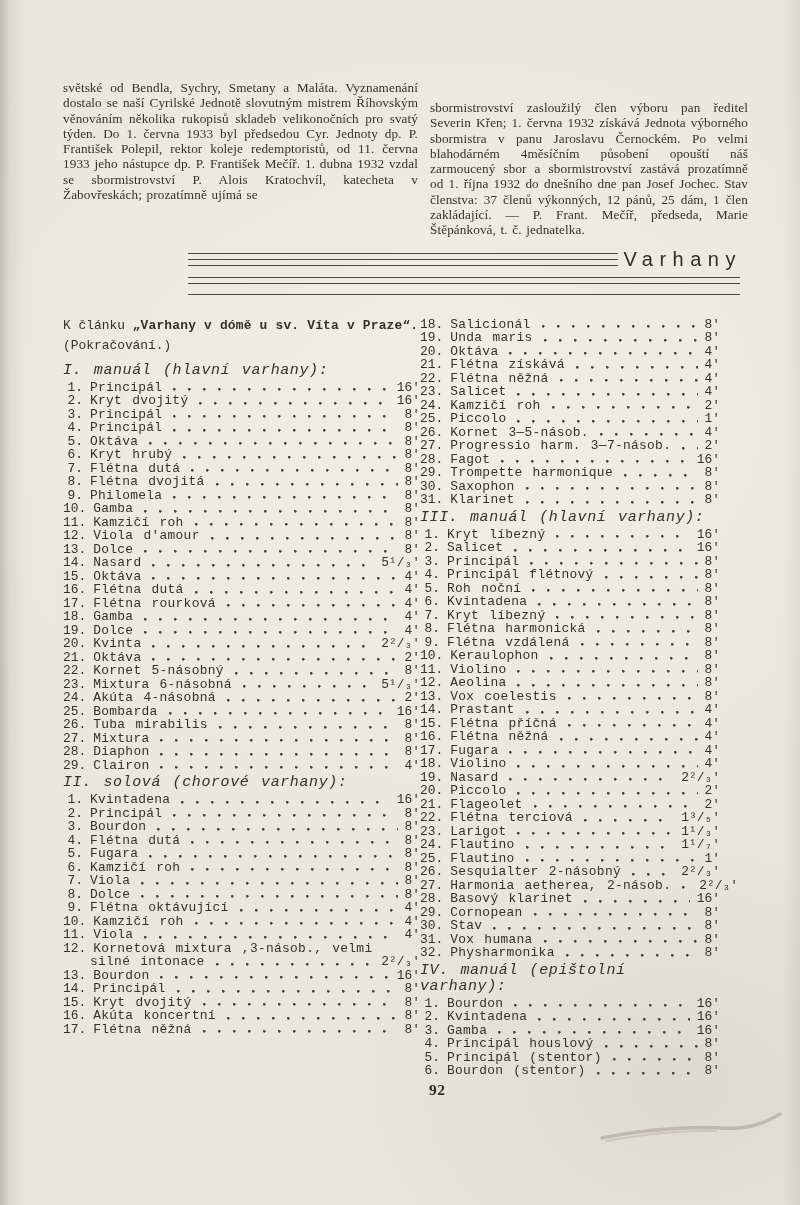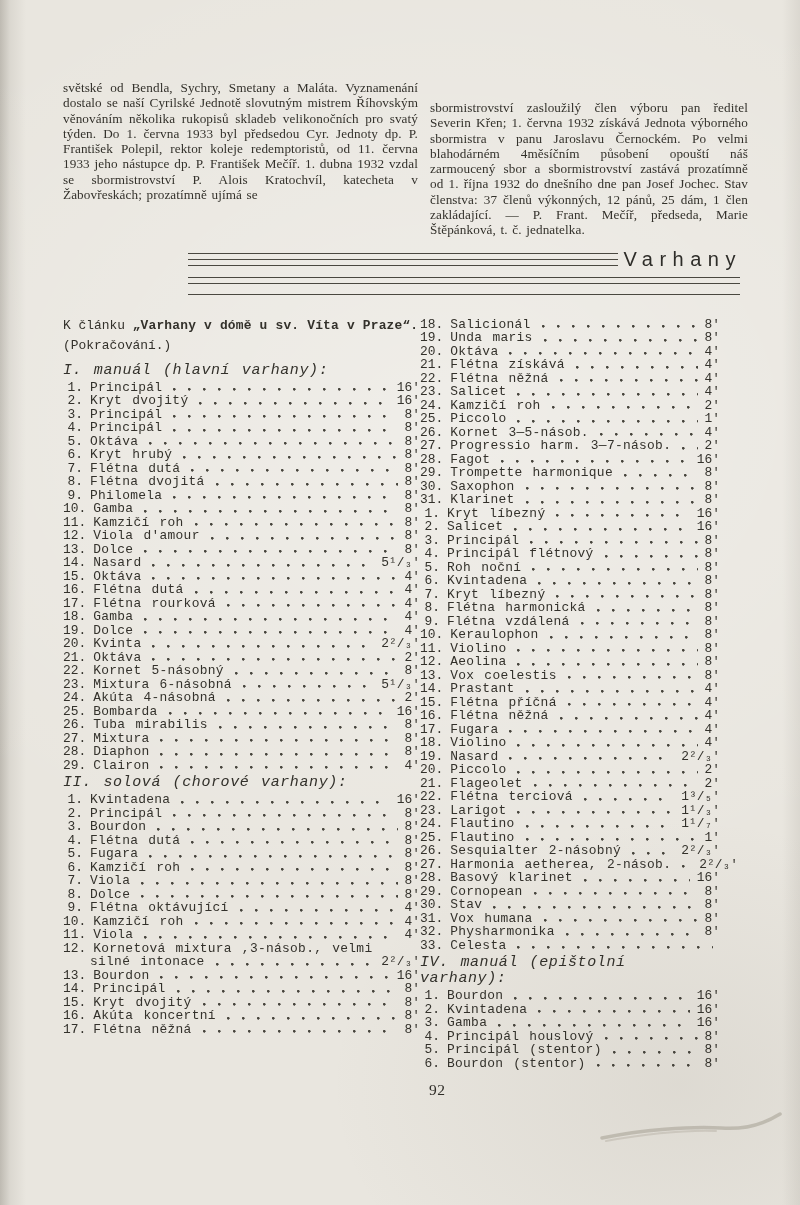--- a/index.html
+++ b/index.html
@@ -116,21 +116,21 @@
     background-position: left bottom;
     background-repeat: repeat-x;
   }
   .leader.hidden { visibility: hidden; }
   .val { flex: 0 0 auto; margin-left: 2px; white-space: nowrap; }
 
   .page-number {
     position: absolute;
     left: 429px; top: 1081px;
     font-size: 15.5px;
-    font-weight: normal;
+    font-weight: bold;
     letter-spacing: 0.5px;
     color: #2e2c27;
   }
 
   .smudge { position: absolute; left: 596px; top: 1102px; }
 </style>
 </head>
 <body>
 
 <div class="page">
@@ -602,20 +602,21 @@
             <div class="stop-row">
               <span class="num">31.</span>
               <span class="nm">Klarinet</span>
               <span class="leader"></span>
               <span class="val">8′</span>
             </div>
           </div>
       </div>
 
       <div class="stoplist-section">
+        <div class="sec-heading">III. manuál (hlavní varhany):</div>
         <div>
 
             <div class="stop-row">
               <span class="num">1.</span>
               <span class="nm">Kryt líbezný</span>
               <span class="leader"></span>
               <span class="val">16′</span>
             </div>
 
             <div class="stop-row">
@@ -828,26 +829,20 @@
               <span class="val">8′</span>
             </div>
 
             <div class="stop-row">
               <span class="num">32.</span>
               <span class="nm">Physharmonika</span>
               <span class="leader"></span>
               <span class="val">8′</span>
             </div>
 
-            <div class="stop-row">
-              <span class="num">33.</span>
-              <span class="nm">Celesta</span>
-              <span class="leader"></span>
-              <span class="val"></span>
-            </div>
           </div>
       </div>
 
       <div class="stoplist-section">
         <div class="sec-heading">IV. manuál (epištolní varhany):</div>
         <div>
 
             <div class="stop-row">
               <span class="num">1.</span>
               <span class="nm">Bourdon</span>

